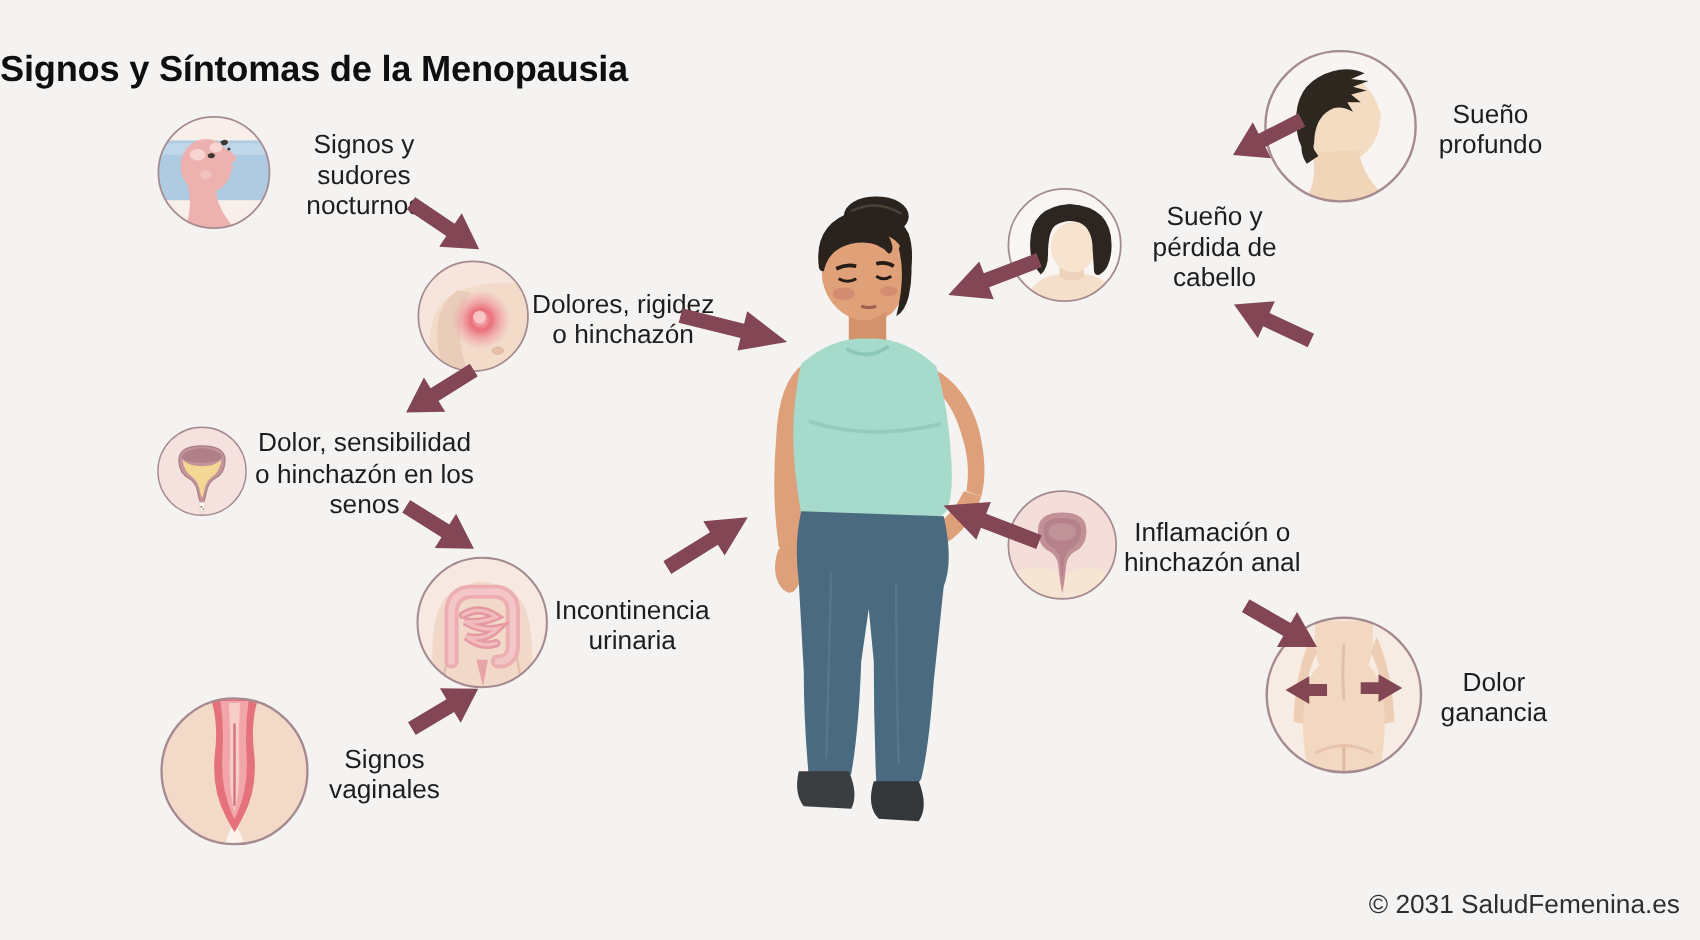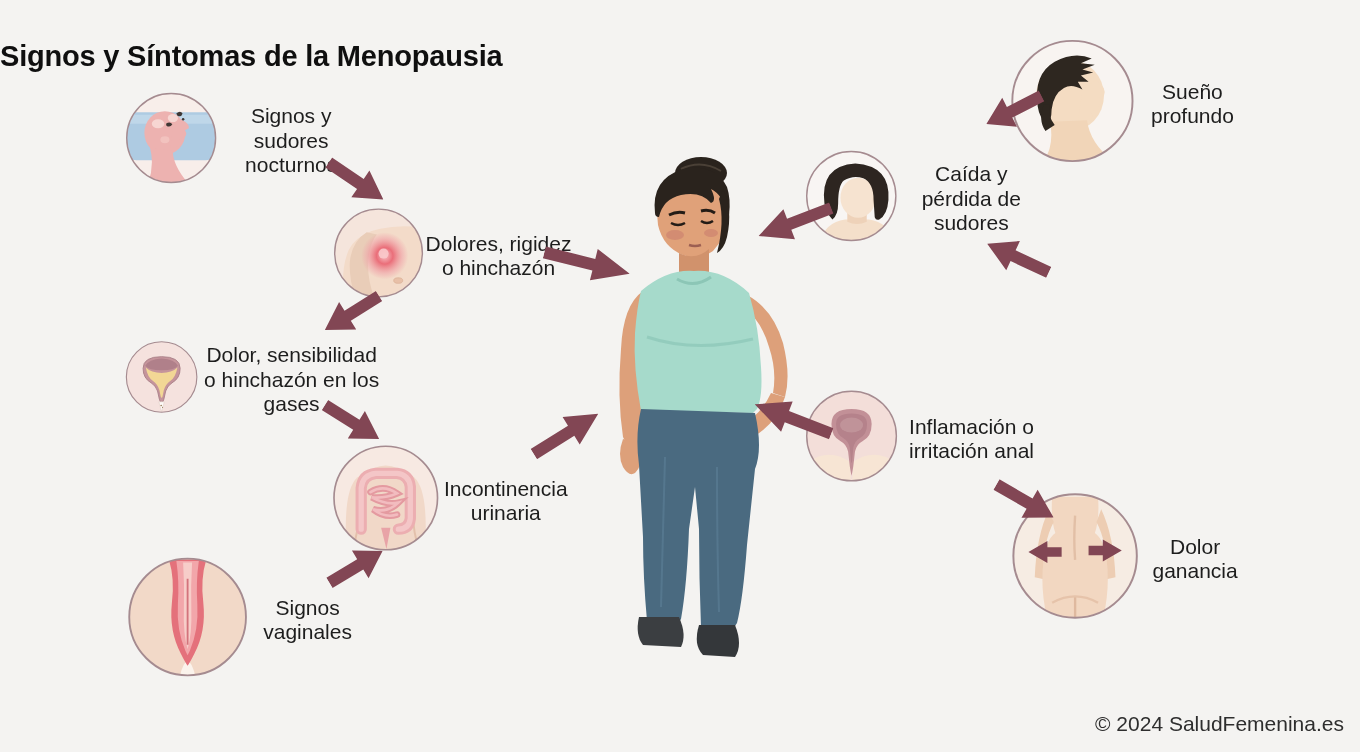--- a/index.html
+++ b/index.html
@@ -94,21 +94,21 @@
       <g clip-path="url(#cp3)">
         <path d="M40,62 Q40,36 81,36 Q122,36 122,62 Q122,84 104,94 Q94,100 90,112 L86,130 Q84,138 81,138 Q78,138 76,130 L72,112 Q68,100 58,94 Q40,84 40,62 Z" fill="#c5949b" stroke="#a97f87" stroke-width="2"></path>
         <path d="M45,56 Q52,42 81,40 Q110,42 117,56 Q110,66 81,66 Q52,66 45,56 Z" fill="#b0808a"></path>
         <path d="M46,60 Q58,72 81,72 Q104,72 116,60 Q112,82 100,90 Q90,97 86,110 L83,124 Q81,130 79,124 L76,110 Q72,97 62,90 Q50,82 46,60 Z" fill="#f2d795"></path>
         <path d="M75,136 L87,136 L81,158 Z" fill="#fdfaf7" stroke="#dcc9c0" stroke-width="1"></path>
         <circle cx="80" cy="144" r="1.6" fill="#8a6b46"></circle>
         <circle cx="83" cy="148" r="1.3" fill="#8a6b46"></circle>
       </g>
       <circle cx="81" cy="81" r="78" fill="none" stroke="#a58b90" stroke-width="2.5"></circle>
     </svg>
-    <div class="label" style="max-width:240px;">Dolor, sensibilidad o hinchazón en los gases</div>
+    <div class="label" style="max-width:240px;">Dolor, sensibilidad o hinchazón en los senos</div>
   </div>
 
   <div class="symptom" style="left:332px;top:417px;width:240px;">
     <svg class="circ" width="162" height="162" viewBox="0 0 162 162">
       <defs>
           <clipPath id="cp4">
             <circle cx="81" cy="81" r="78"></circle>
           </clipPath>
         </defs>
       <circle cx="81" cy="81" r="78" fill="#f7e9e2"></circle>
@@ -177,42 +177,42 @@
       <circle cx="81" cy="81" r="78" fill="#f8f5f3"></circle>
       <g clip-path="url(#cp7)">
         <path d="M26,162 Q34,128 70,122 L112,122 Q148,128 156,162 Z" fill="#f4dfca"></path>
         <path d="M74,104 L74,126 Q91,134 108,126 L108,102 Z" fill="#eed2b9"></path>
         <ellipse cx="93" cy="84" rx="31" ry="35" fill="#f6e3d0"></ellipse>
         <ellipse cx="124" cy="88" rx="6" ry="9" fill="#f2dcc6"></ellipse>
         <path d="M34,94 Q26,28 88,24 Q150,28 146,88 Q144,114 130,122 Q124,124 122,118 L120,88 Q120,58 102,50 Q84,44 68,54 Q58,62 58,94 Q58,114 48,122 Q38,112 34,94 Z" fill="#2d2520"></path>
       </g>
       <circle cx="81" cy="81" r="78" fill="none" stroke="#a58b90" stroke-width="2.5"></circle>
     </svg>
-    <div class="label" style="max-width:175px;">Caída y pérdida de sudores</div>
+    <div class="label" style="max-width:175px;">Sueño y pérdida de cabello</div>
   </div>
 
 
   <div class="symptom" style="left:805px;top:355px;width:240px;">
     <svg class="circ" width="162" height="162" viewBox="0 0 162 162">
       <defs>
           <clipPath id="cp9">
             <circle cx="81" cy="81" r="78"></circle>
           </clipPath>
         </defs>
       <circle cx="81" cy="81" r="78" fill="#f3ded9"></circle>
       <g clip-path="url(#cp9)">
         <path d="M2,128 Q42,100 78,126 L80,162 L0,162 Z" fill="#f7e5d4"></path>
         <path d="M160,128 Q120,100 84,126 L82,162 L162,162 Z" fill="#f7e5d4"></path>
         <path d="M46,60 Q46,34 81,34 Q116,34 116,60 Q116,82 100,90 Q90,95 87,108 L84,134 Q82,146 81,150 Q80,146 78,134 L75,108 Q72,95 62,90 Q46,82 46,60 Z" fill="#c29097"></path>
         <path d="M54,60 Q54,42 81,42 Q108,42 108,60 Q108,78 95,85 Q86,90 84,102 L82,124 Q81,132 80,124 L78,102 Q76,90 67,85 Q54,78 54,60 Z" fill="#b5828b"></path>
         <ellipse cx="81" cy="62" rx="20" ry="13" fill="#c59aa0" opacity="0.7"></ellipse>
       </g>
       <circle cx="81" cy="81" r="78" fill="none" stroke="#a58b90" stroke-width="2.5"></circle>
     </svg>
-    <div class="label" style="max-width:165px;">Inflamación o irritación anal</div>
+    <div class="label" style="max-width:165px;">Inflamación o hinchazón anal</div>
   </div>
 
   <div class="symptom" style="left:1011px;top:475px;width:240px;">
     <svg class="circ" width="162" height="162" viewBox="0 0 162 162">
       <defs>
           <clipPath id="cp10">
             <circle cx="81" cy="81" r="78"></circle>
           </clipPath>
         </defs>
       <circle cx="81" cy="81" r="78" fill="#f6ece3"></circle>
@@ -309,15 +309,15 @@
     <svg viewBox="0 0 100 40" preserveAspectRatio="none">
         <polygon points="0,13 58,13 58,1 100,20 58,39 58,27 0,27"></polygon>
       </svg>
   </div>
   <div class="arrow" style="left:992px;top:484px;width:66px;transform:rotate(30deg);">
     <svg viewBox="0 0 100 40" preserveAspectRatio="none">
         <polygon points="0,13 58,13 58,1 100,20 58,39 58,27 0,27"></polygon>
       </svg>
   </div>
 
-  <div class="copyright">© 2024 SaludFemenina.es</div>
+  <div class="copyright">© 2031 SaludFemenina.es</div>
 
 </div>
 
 </body></html>

